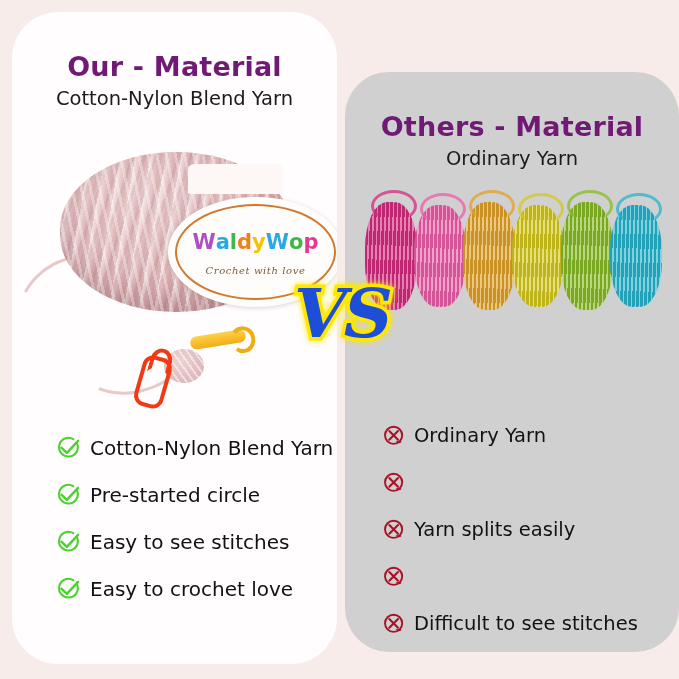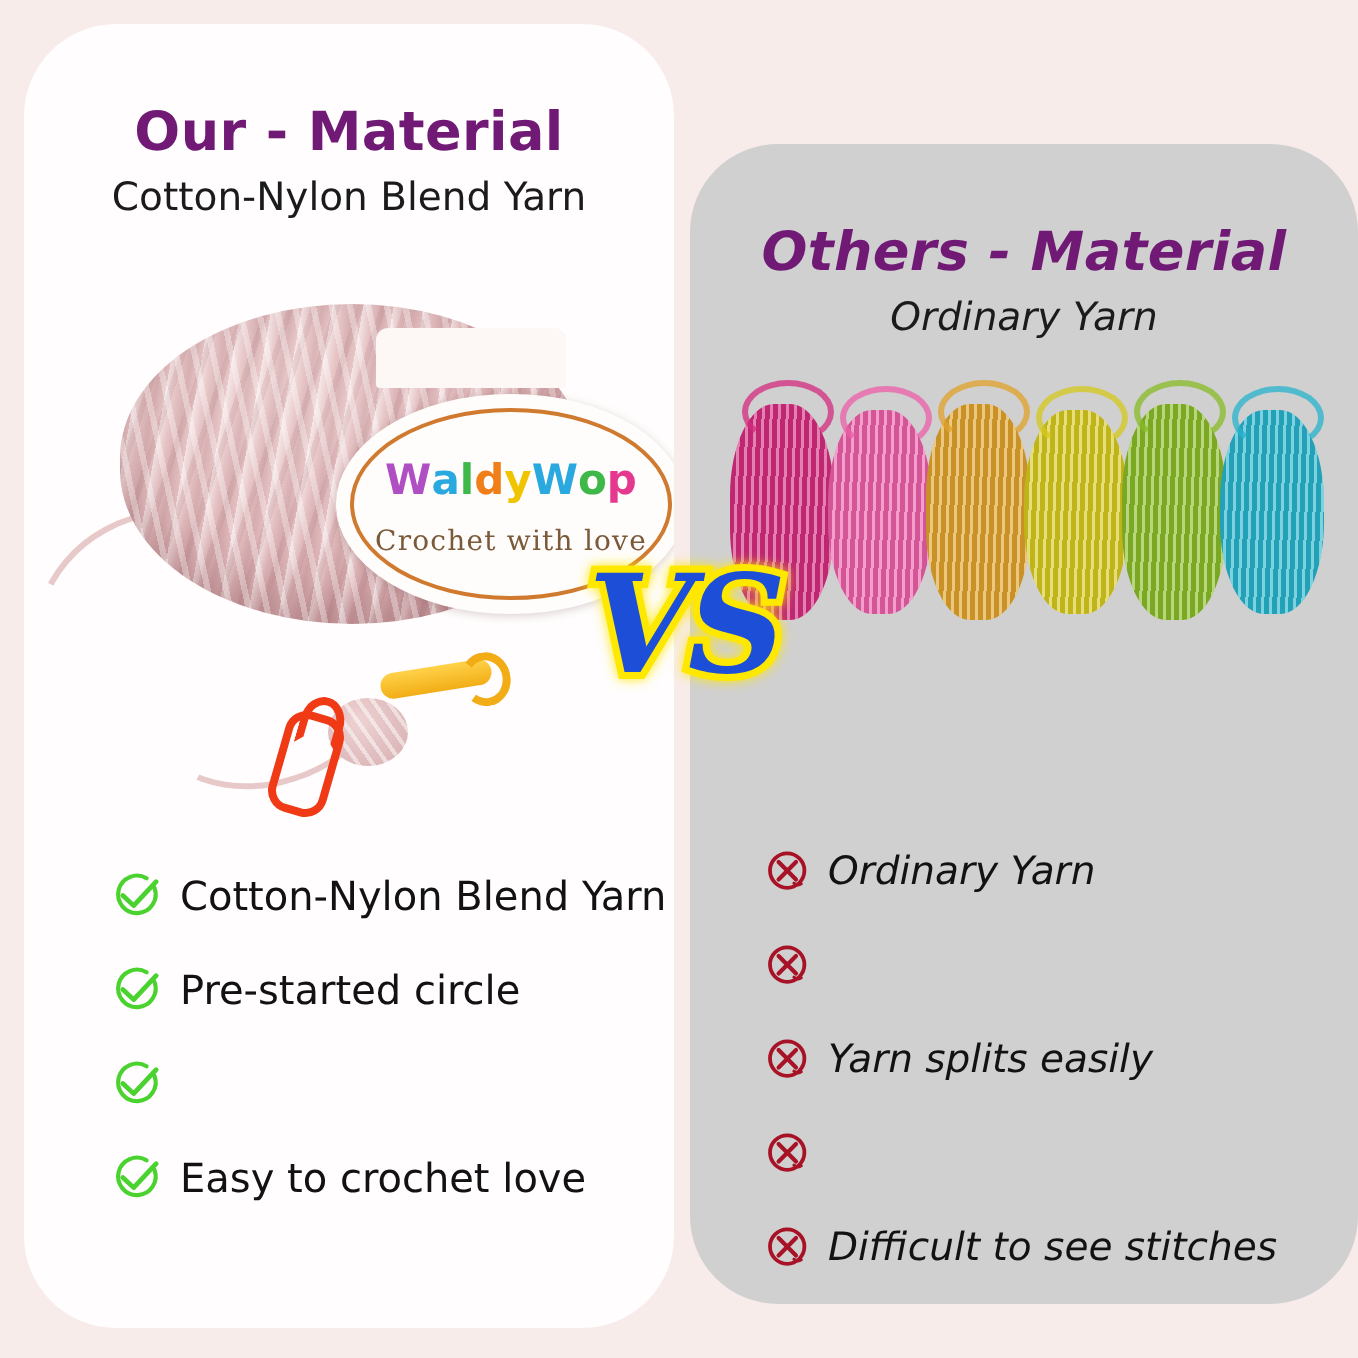--- a/index.html
+++ b/index.html
@@ -34,21 +34,20 @@
     background: #fffdfd;
     border-radius: 46px 46px 46px 46px;
   }
   #panel-others {
     left: 345px;
     top: 72px;
     width: 334px;
     height: 580px;
     background: #d0d0d0;
     border-radius: 44px 44px 44px 44px;
-    font-style: italic;
   }
 
   
   .head-wrap {
     position: absolute;
     width: 100%;
     text-align: center;
   }
   .head-title {
     font-size: 27px;
@@ -139,21 +138,22 @@
     font-weight: bold;
     font-size: 21px;
     letter-spacing: 0px;
     white-space: nowrap;
     margin-top: 2px;
   }
   .brand-word span { display: inline-block; }
   .tagline {
     position: relative;
     font-family: "DejaVu Serif", serif;
-    font-size: 14px;
+    font-style: italic;
+    font-size: 10px;
     color: #7a5a3a;
     margin-top: 11px;
     letter-spacing: 0.6px;
   }
 
   
   .strand {
     position: absolute;
     border: 3.5px solid #e8c9ca;
     border-color: #e8c9ca transparent transparent transparent;
@@ -345,20 +345,21 @@
               <path d="M21.2 5.6 10.4 17.1 5.2 12.2" stroke="#4ad22e" stroke-width="2.3" stroke-linecap="round" stroke-linejoin="round"></path>
               <path d="M20.4 8.6A9 9 0 1 1 16.6 4.0" stroke="#4ad22e" stroke-width="2.0" stroke-linecap="round" fill="none"></path>
             </svg></span>
           <span class="feature-text">Pre-started circle</span>
         </div>
         <div class="feature-row">
           <span class="feature-icon"><svg width="25" height="25" viewBox="0 0 24 24" fill="none">
               <path d="M21.2 5.6 10.4 17.1 5.2 12.2" stroke="#4ad22e" stroke-width="2.3" stroke-linecap="round" stroke-linejoin="round"></path>
               <path d="M20.4 8.6A9 9 0 1 1 16.6 4.0" stroke="#4ad22e" stroke-width="2.0" stroke-linecap="round" fill="none"></path>
             </svg></span>
+          <span class="feature-text">Easy to see stitches</span>
         </div>
         <div class="feature-row">
           <span class="feature-icon"><svg width="25" height="25" viewBox="0 0 24 24" fill="none">
               <path d="M21.2 5.6 10.4 17.1 5.2 12.2" stroke="#4ad22e" stroke-width="2.3" stroke-linecap="round" stroke-linejoin="round"></path>
               <path d="M20.4 8.6A9 9 0 1 1 16.6 4.0" stroke="#4ad22e" stroke-width="2.0" stroke-linecap="round" fill="none"></path>
             </svg></span>
           <span class="feature-text">Easy to crochet love</span>
         </div>
       </div>
   </div>

